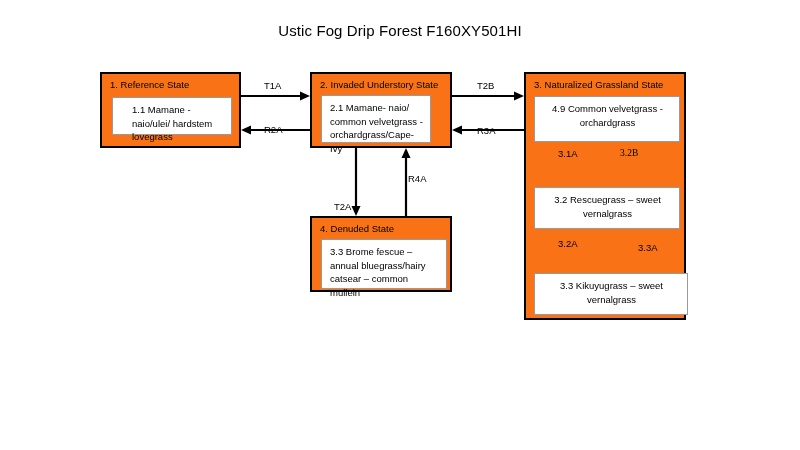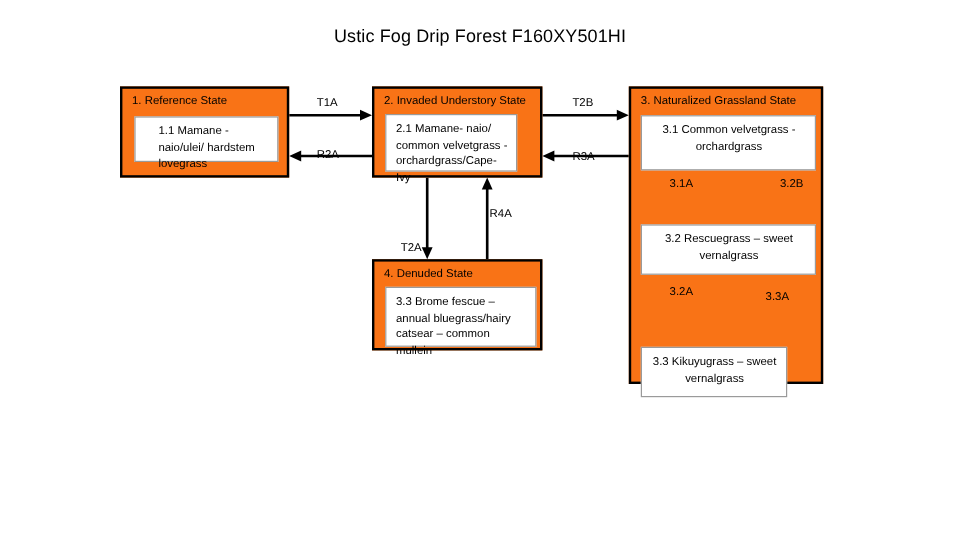--- a/index.html
+++ b/index.html
@@ -132,23 +132,23 @@
   <div class="phase-box" style="left:10px; top:23px; width:120px; height:38px;padding-left:19px;">1.1 Mamane - naio/ulei/ hardstem lovegrass</div>
 </div>
 
 <div class="state-box" style="left:310px; top:72px; width:142px; height:76px;">
   <div class="state-title">2. Invaded Understory State</div>
   <div class="phase-box" style="left:9px; top:21px; width:110px; height:48px;">2.1 Mamane- naio/ common velvetgrass - orchardgrass/Cape-Ivy</div>
 </div>
 
 <div class="state-box" style="left:524px; top:72px; width:162px; height:248px;text-align:center;">
   <div class="state-title">3. Naturalized Grassland State</div>
-  <div class="phase-box" style="left:8px; top:22px; width:146px; height:46px;">3.1 Common velvetgrass - orchardgrass</div>
+  <div class="phase-box" style="left:8px; top:22px; width:146px; height:46px;">4.9 Common velvetgrass - orchardgrass</div>
   <div class="phase-box" style="left:8px; top:113px; width:146px; height:42px;">3.2 Rescuegrass – sweet vernalgrass</div>
-  <div class="phase-box" style="left:8px; top:199px; width:122px; height:42px;margin-top:16px;">3.3 Kikuyugrass – sweet vernalgrass</div>
+  <div class="phase-box" style="left:8px; top:199px; width:154px; height:42px;">3.3 Kikuyugrass – sweet vernalgrass</div>
 </div>
 
 <div class="state-box" style="left:310px; top:216px; width:142px; height:76px;">
   <div class="state-title">4. Denuded State</div>
   <div class="phase-box" style="left:9px; top:21px; width:126px; height:50px;">3.3 Brome fescue – annual bluegrass/hairy catsear – common mullein</div>
 </div>
 
 <div class="arrow-label" style="left:264px; top:80px;">T1A</div>
 
 <div class="arrow-label" style="left:264px; top:124px;">R2A</div>
@@ -156,17 +156,17 @@
 <div class="arrow-label" style="left:477px; top:80px;">T2B</div>
 
 <div class="arrow-label" style="left:477px; top:125px;">R3A</div>
 
 <div class="arrow-label" style="left:334px; top:173px;margin-top:28px;">T2A</div>
 
 <div class="arrow-label" style="left:408px; top:173px;">R4A</div>
 
 <div class="arrow-label" style="left:558px; top:148px;">3.1A</div>
 
-<div class="arrow-label" style="left:650px; top:148px;">3.2B</div>
+<div class="arrow-label" style="left:620px; top:148px;font-family:Liberation Serif, serif;">3.2B</div>
 
 <div class="arrow-label" style="left:558px; top:238px;">3.2A</div>
 
 <div class="arrow-label" style="left:638px; top:242px;">3.3A</div>
 
 </body></html>

